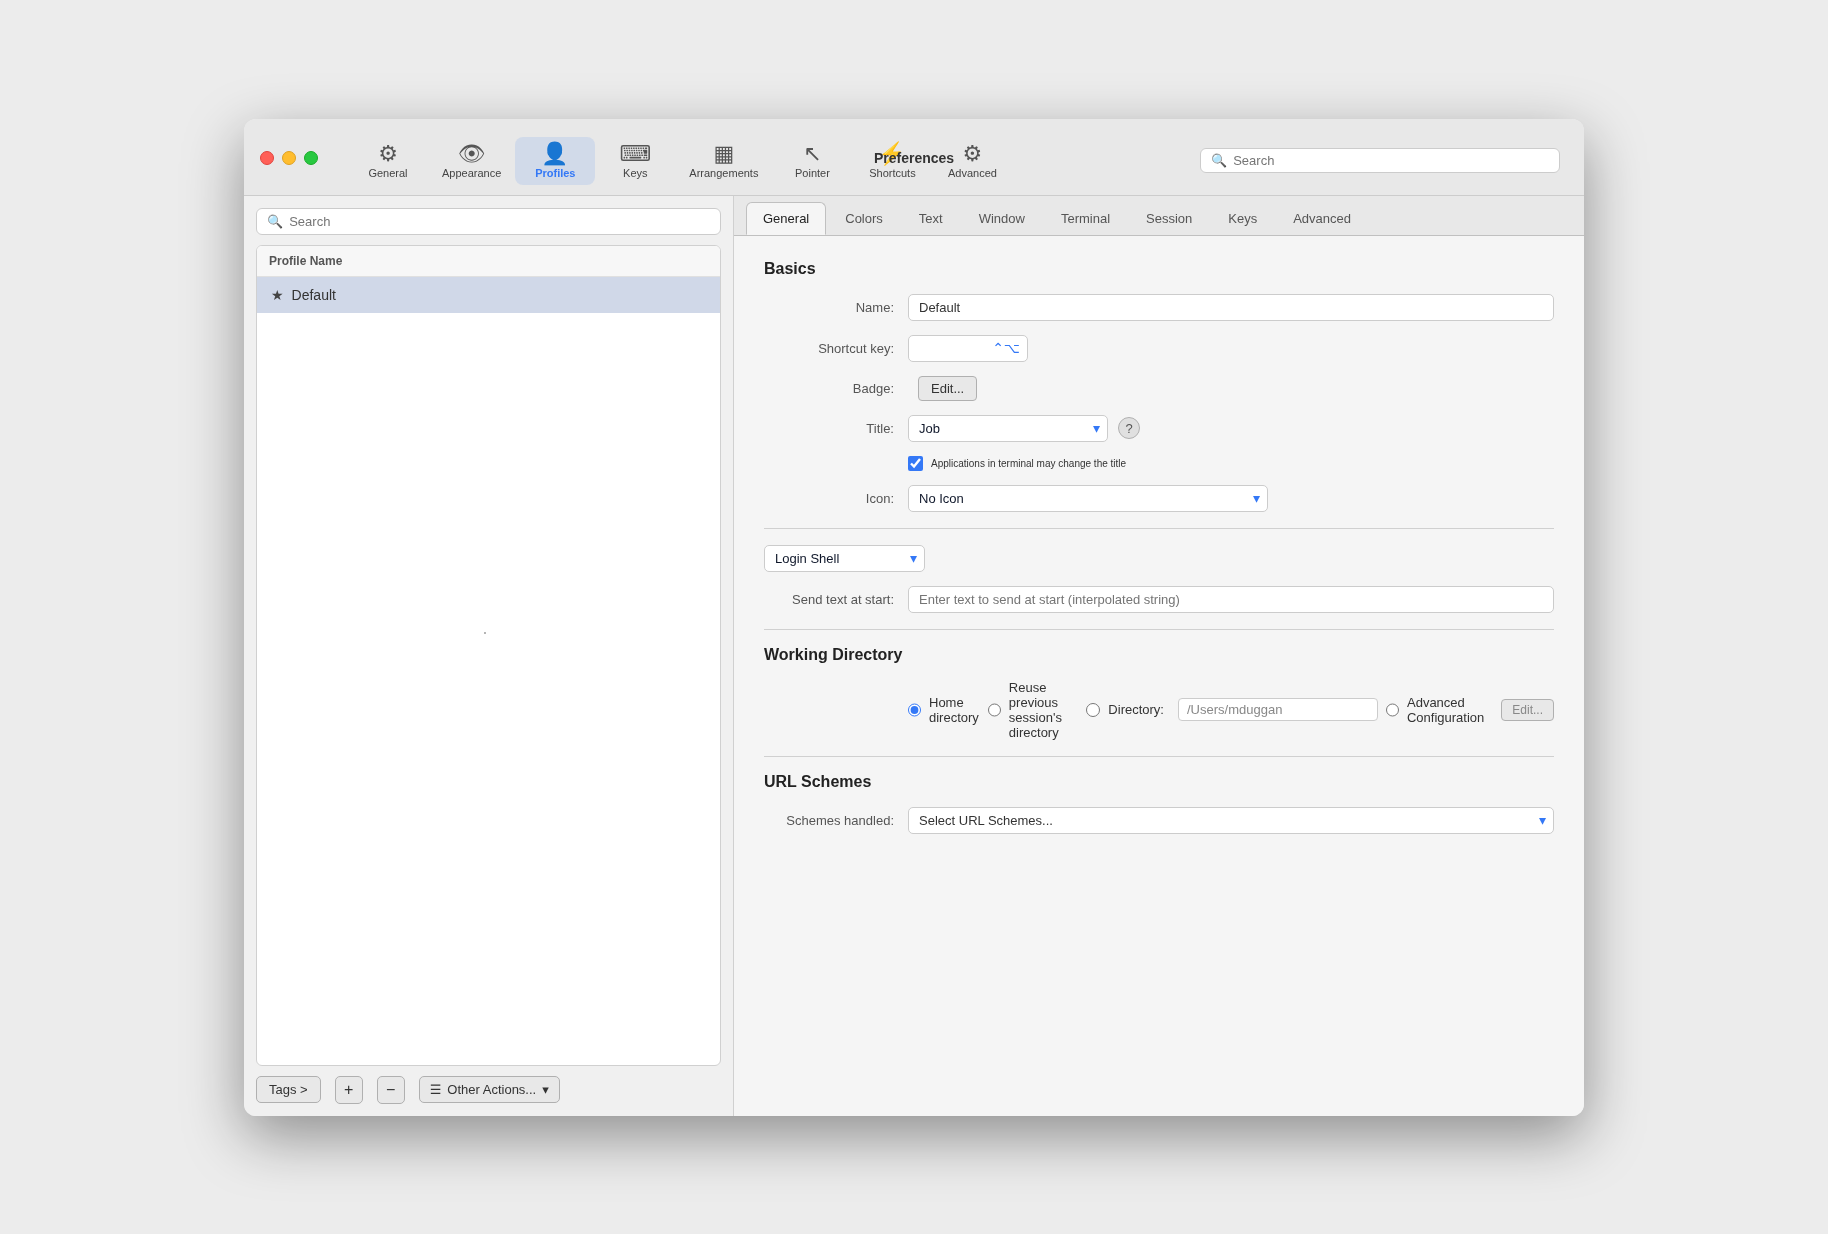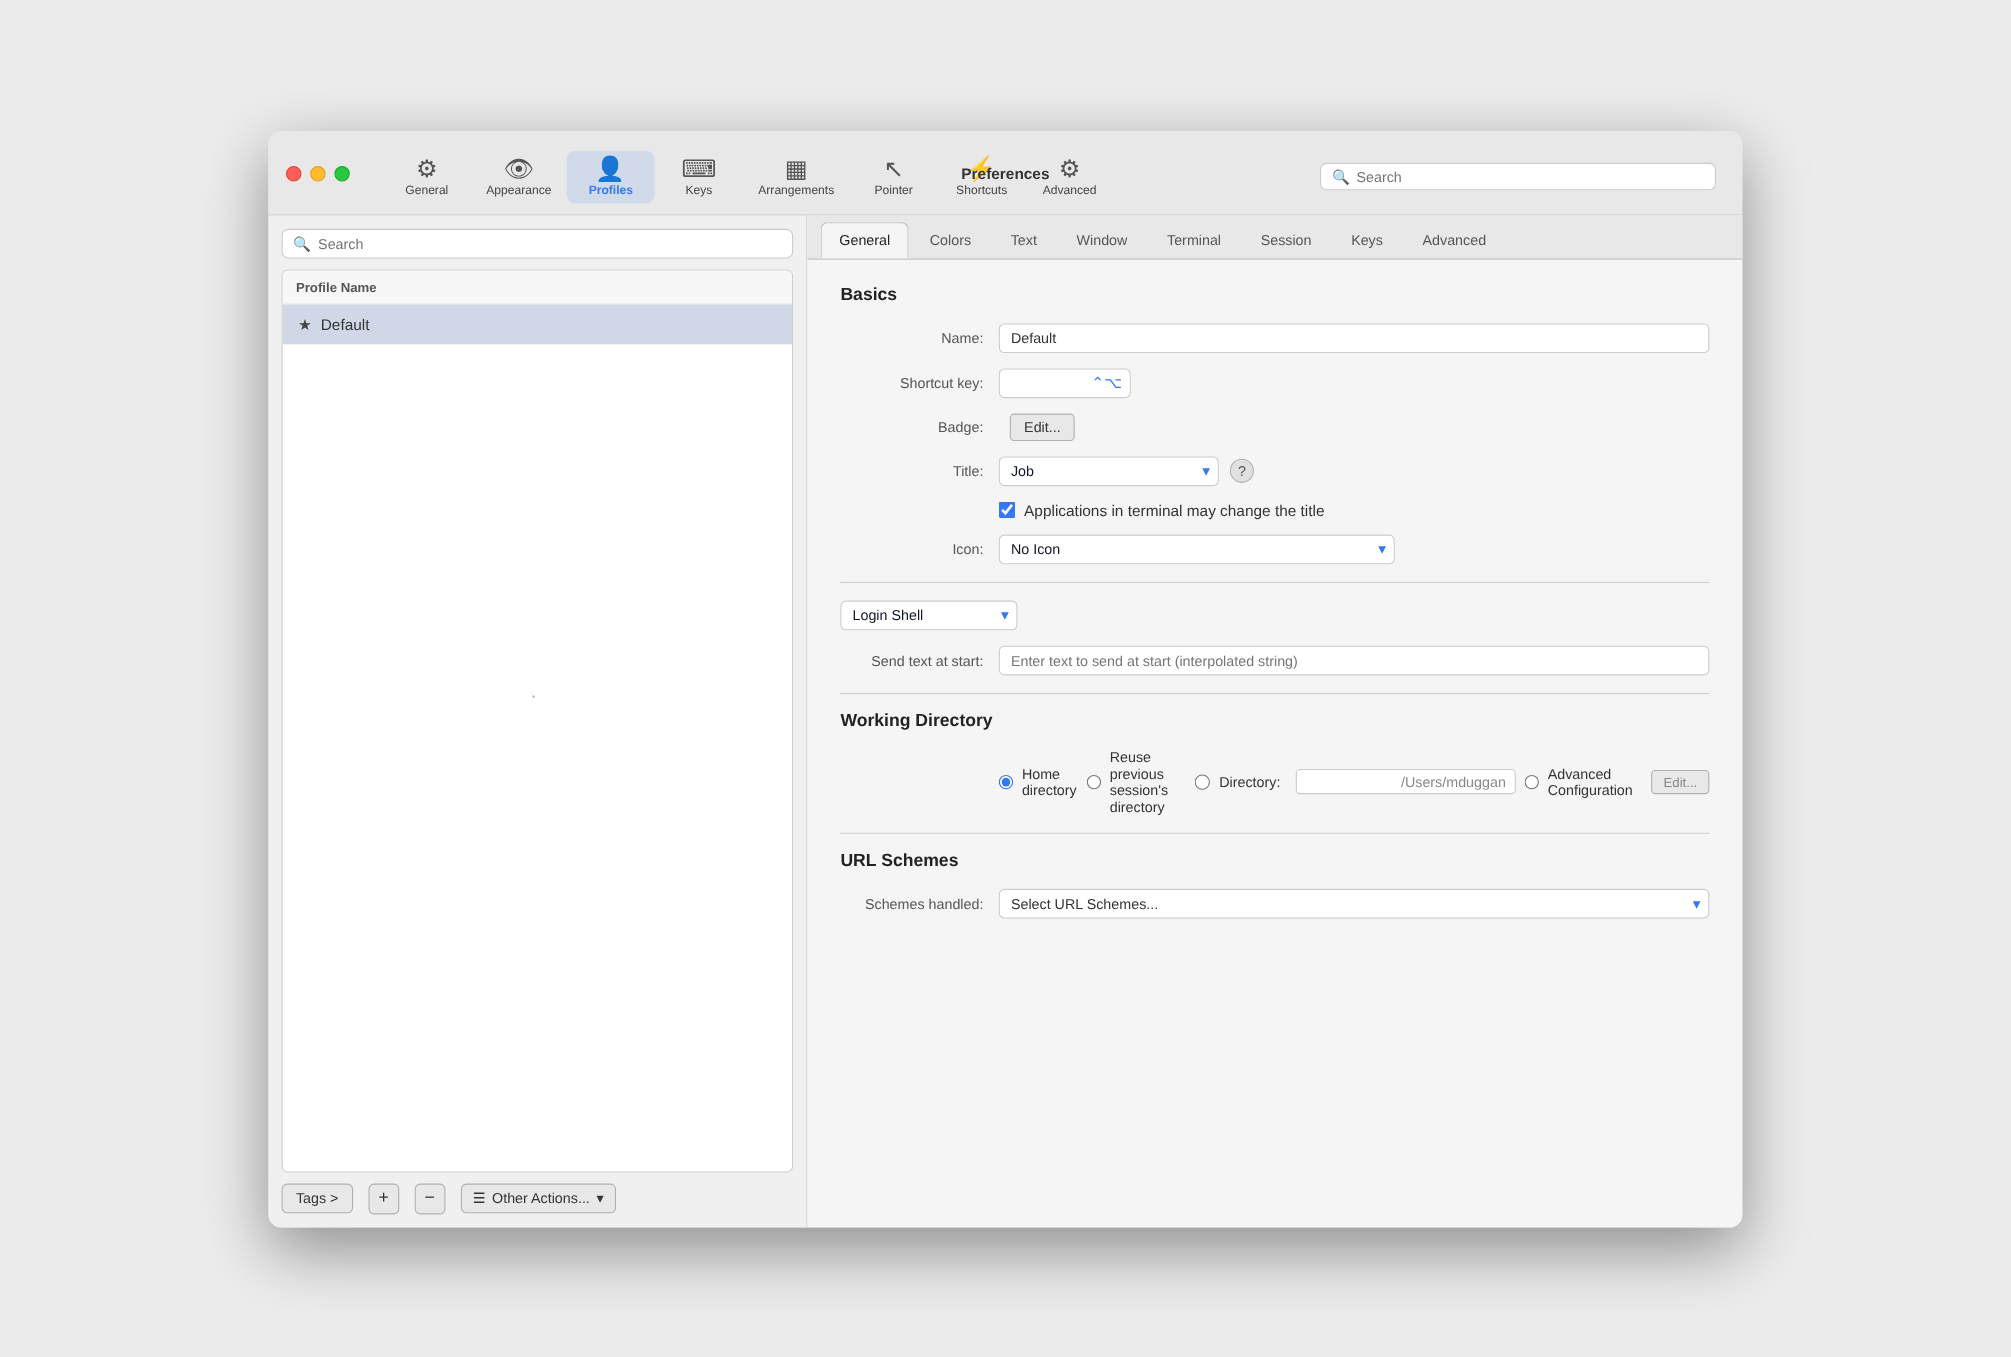--- a/index.html
+++ b/index.html
@@ -319,21 +319,21 @@
       align-items: center;
       margin-bottom: 14px;
       margin-left: 144px;
     }
     .checkbox-row input[type=checkbox] {
       margin-right: 8px;
       accent-color: #3478f6;
       width: 15px;
       height: 15px;
     }
-    .checkbox-label { font-size: 14px; color: #333; }
+    .checkbox-label { font-size: 10px; color: #333; }
 
     
     .icon-select { width: 360px; }
     .command-select-wrapper {
       display: flex;
       align-items: center;
       margin-bottom: 14px;
     }
     .command-select-wrapper .select-wrapper select {
       width: 200px;
@@ -361,21 +361,20 @@
     }
     .radio-row input.directory-input {
       border: 1px solid #ccc;
       border-radius: 4px;
       padding: 3px 8px;
       font-size: 13px;
       background: white;
       color: #888;
       width: 200px;
       outline: none;
-      text-align: right;
     }
     .radio-row .edit-btn-small {
       padding: 3px 10px;
       background: #e8e8e8;
       border: 1px solid #b0b0b0;
       border-radius: 4px;
       font-size: 12px;
       color: #888;
       cursor: pointer;
     }

